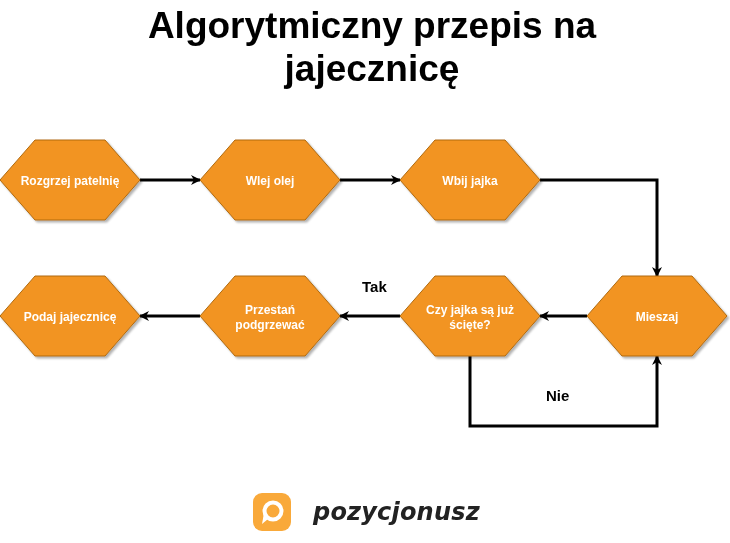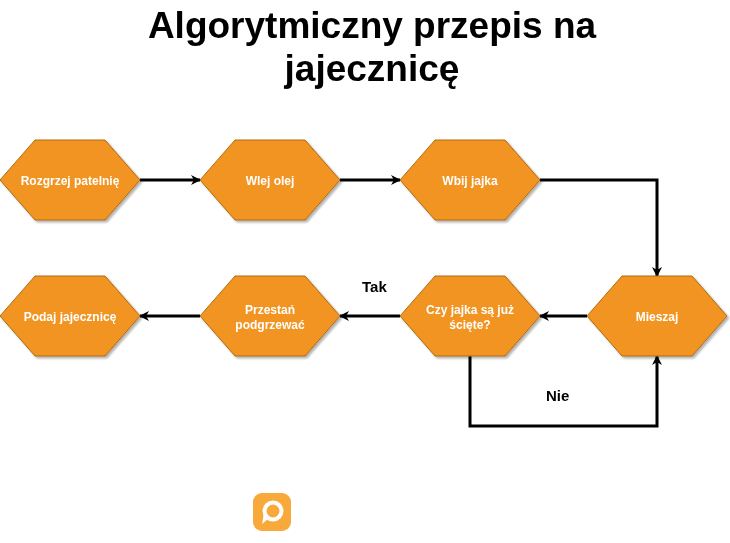--- a/index.html
+++ b/index.html
@@ -74,13 +74,14 @@
     <text class="hex-label" text-anchor="middle" x="70" y="321">Podaj jajecznicę</text>
   </g>
 </svg>
 
 <div id="logo">
   <svg id="logo-mark" viewBox="0 0 38 38">
     <rect x="0" y="0" width="38" height="38" rx="9" fill="#F9A93A"></rect>
     <circle cx="20" cy="18" r="8.5" fill="none" stroke="#fff" stroke-width="4"></circle>
     <path d="M11,20 L9,31 L15,26" fill="#fff"></path>
   </svg>
+  <span id="logo-text">pozycjonusz</span>
 </div>
 
 </body></html>

